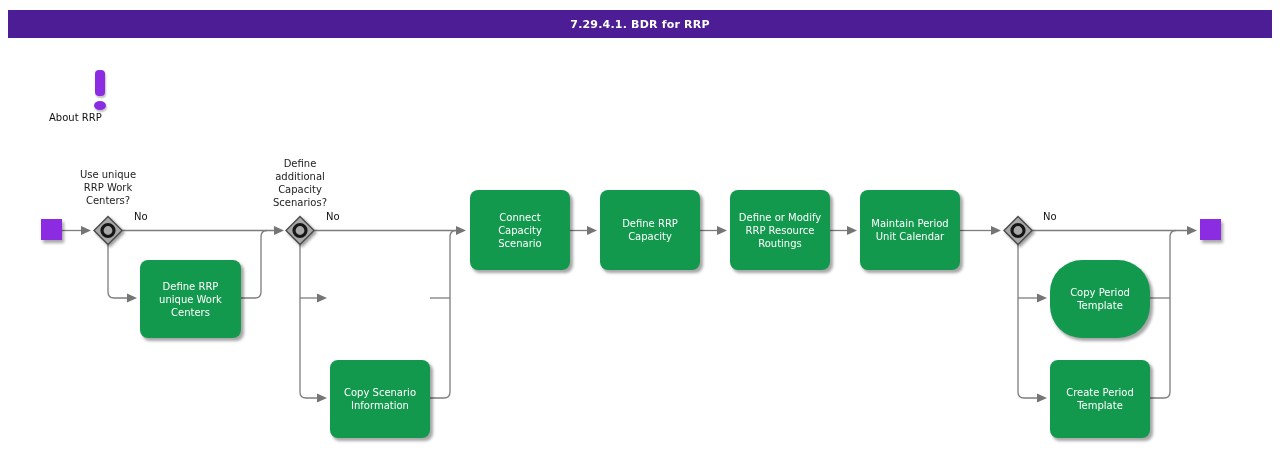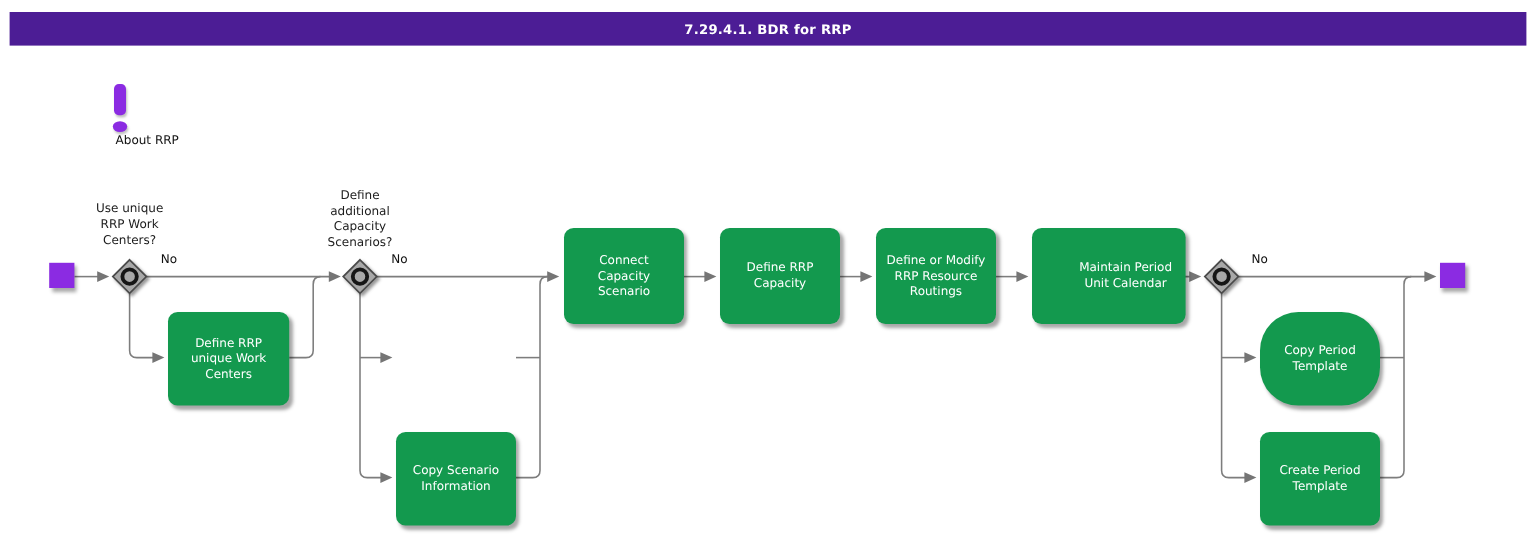--- a/index.html
+++ b/index.html
@@ -10,21 +10,21 @@
   .abs{position:absolute;}
   
   .title-bar{
     left:8px;top:10px;width:1264px;height:28px;background:#4c1d95;
     color:#ffffff;font-size:11px;font-weight:bold;
     display:flex;align-items:center;justify-content:center;letter-spacing:.2px;
   }
   
   .excl-bar{left:95px;top:70px;width:10px;height:26px;border-radius:4px;background:#8b2be2;box-shadow:1px 2px 2px rgba(0,0,0,.25);}
   .excl-dot{left:94px;top:101px;width:12px;height:9px;border-radius:50%;background:#8b2be2;box-shadow:1px 2px 2px rgba(0,0,0,.25);}
-  .about-label{left:49px;top:112px;width:100px;text-align:right;font-size:10px;color:#111;}
+  .about-label{left:49px;top:112px;width:100px;text-align:left;font-size:10px;color:#111;}
   
   .node-square{width:21px;height:21px;background:#8b2be2;box-shadow:2px 3px 3px rgba(0,0,0,.35);}
   .activity{
     background:#13994e;border-radius:8px;color:#ffffff;font-size:10px;line-height:13px;
     display:flex;align-items:center;justify-content:center;text-align:center;
     white-space:pre-line;box-shadow:2.5px 3px 3px rgba(0,0,0,.35);cursor:pointer;
   }
   .decision-label{
     width:124px;text-align:center;font-size:10px;line-height:13px;color:#1c1c1c;white-space:pre-line;
   }
@@ -116,20 +116,20 @@
   <div class="abs activity" style="left:330px;top:360px;width:100px;height:78px;">Copy Scenario
 Information</div>
   <div class="abs activity" style="left:470px;top:190px;width:100px;height:80px;">Connect
 Capacity
 Scenario</div>
   <div class="abs activity" style="left:600px;top:190px;width:100px;height:80px;">Define RRP
 Capacity</div>
   <div class="abs activity" style="left:730px;top:190px;width:100px;height:80px;">Define or Modify
 RRP Resource
 Routings</div>
-  <div class="abs activity" style="left:860px;top:190px;width:100px;height:80px;padding-left:28px;">Maintain Period
+  <div class="abs activity" style="left:860px;top:190px;width:100px;height:80px;">Maintain Period
 Unit Calendar</div>
   <div class="abs activity" style="left:1050px;top:260px;width:100px;height:78px;border-radius:32px;">Copy Period
 Template</div>
   <div class="abs activity" style="left:1050px;top:360px;width:100px;height:78px;">Create Period
 Template</div>
 
 </div>
 
 </body></html>

